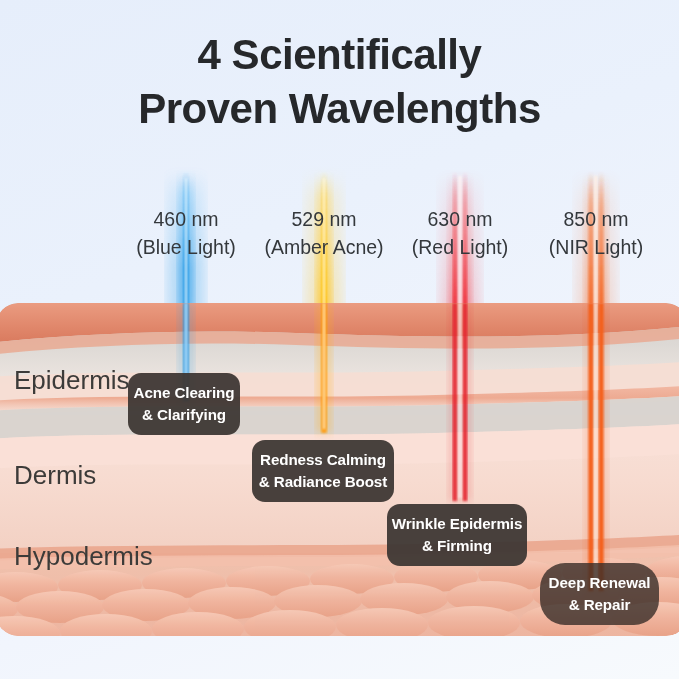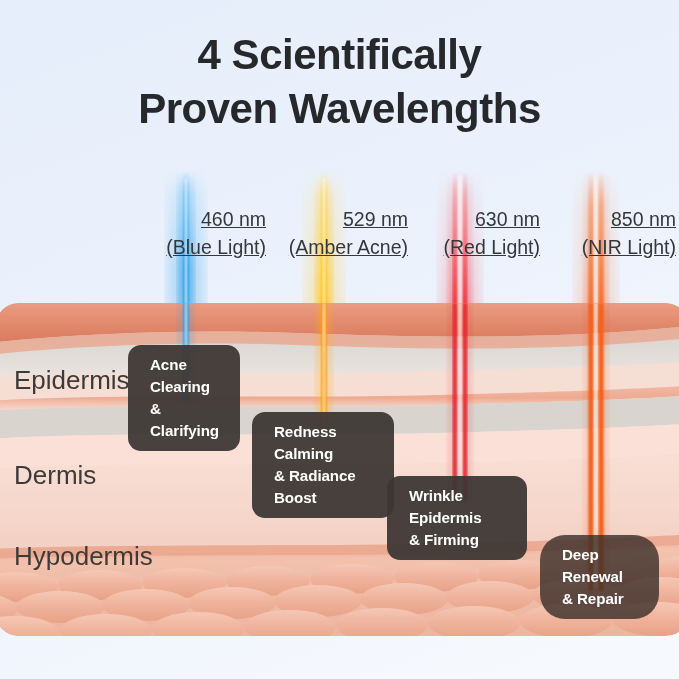--- a/index.html
+++ b/index.html
@@ -16,45 +16,46 @@
   
   #title{
     position:absolute;left:0;top:28px;width:679px;text-align:center;
     color:#26282b;font-size:42px;font-weight:bold;line-height:1.28;
     letter-spacing:-0.5px;
   }
   #title .tline{display:block;}
 
   
   .wl-label{
-    position:absolute;text-align:right;color:#34383c;
-    font-size:19.5px;line-height:1.42;white-space:nowrap;text-decoration:underline;
+    position:absolute;text-align:center;color:#34383c;
+    font-size:19.5px;line-height:1.42;white-space:nowrap;
   }
   .wl-label .nm{display:block;}
   .wl-label .nmsub{display:block;}
 
   
   #skin{
     position:absolute;left:-4px;top:303px;width:692px;height:333px;
     border-radius:22px;overflow:hidden;
   }
 
   
   .layer-name{
     position:absolute;color:#3c3b39;font-size:26px;white-space:nowrap;
   }
 
   
   .chip{
     position:absolute;border-radius:13px;
     color:#ffffff;font-size:15.2px;line-height:1.45;
-    font-weight:bold;
-    padding:9px 22px;box-sizing:border-box;
+    text-align:center;font-weight:bold;
+    padding:9px 0;box-sizing:border-box;
     background:rgba(61,54,51,0.94);
     letter-spacing:-0.1px;
+    margin-top:28px;
   }
   .chip.translucent{background:rgba(56,45,40,0.80);}
   .chip span{display:block;}
 </style>
 </head>
 <body>
 
 <div id="stage">
 
   <div id="title">

